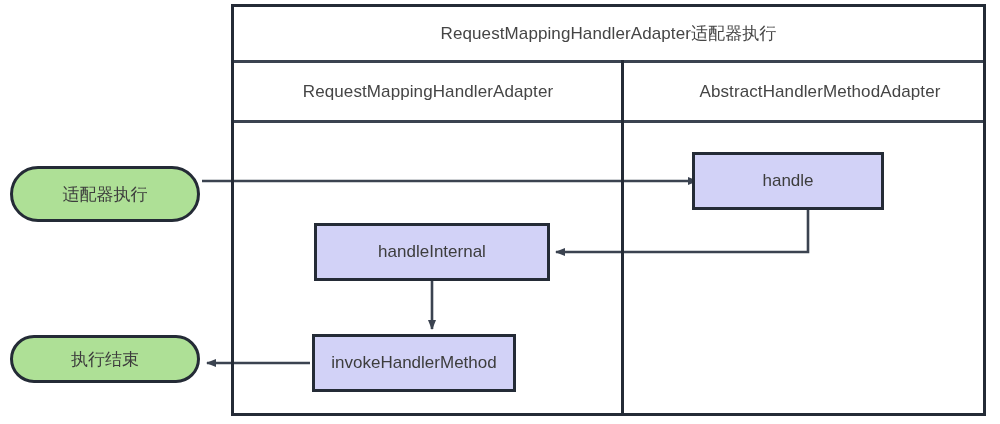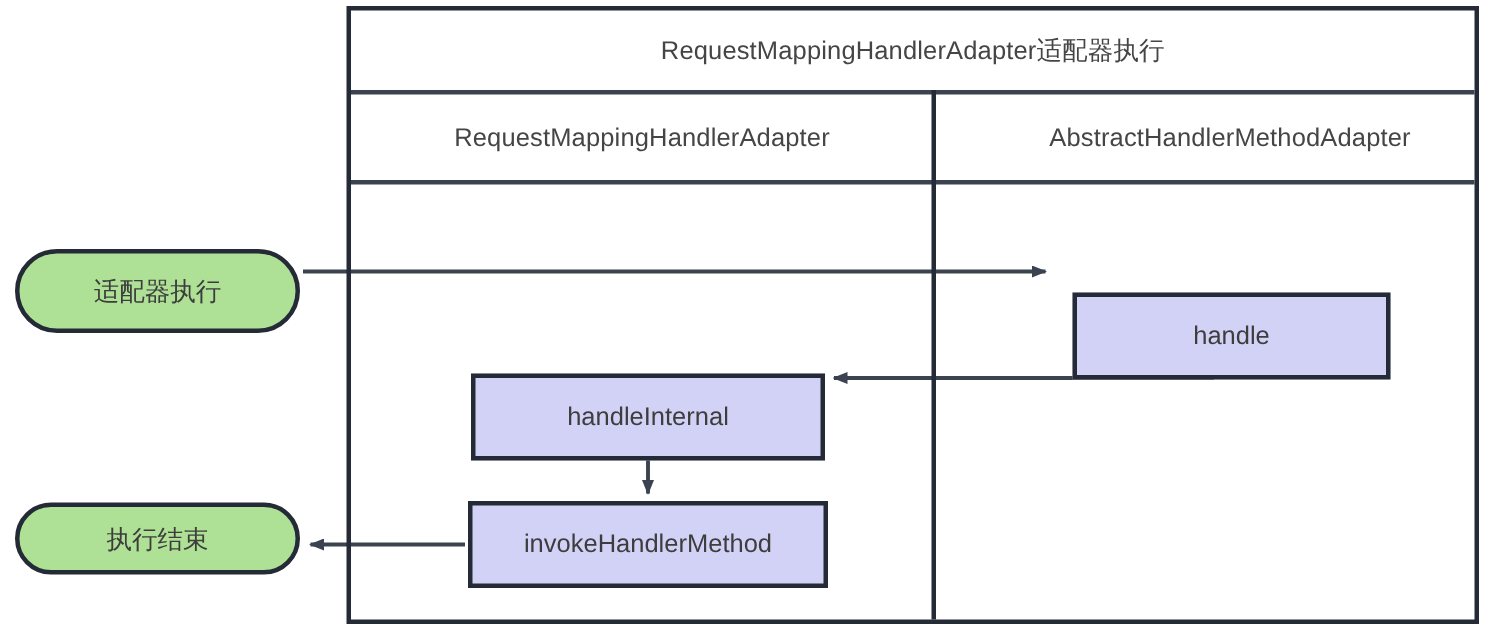--- a/index.html
+++ b/index.html
@@ -89,37 +89,35 @@
     background: #d2d2f7;
     border: 3px solid #242b36;
     display: flex;
     align-items: center;
     justify-content: center;
     color: #3d3d3d;
     font-size: 17px;
     white-space: nowrap;
   }
   #node-handle {
-    left: 715px;
+    left: 692px;
     top: 152px;
-    width: 212px;
+    width: 192px;
     height: 58px;
-    margin-top: 43px;
   }
   #node-handle-internal {
     left: 314px;
     top: 223px;
     width: 236px;
     height: 58px;
-    margin-top: 26px;
   }
   #node-invoke {
     left: 312px;
     top: 334px;
-    width: 240px;
+    width: 204px;
     height: 58px;
   }
 
   
   .node-pill {
     position: absolute;
     box-sizing: border-box;
     background: #aee096;
     border: 3px solid #242b36;
     border-radius: 999px;

